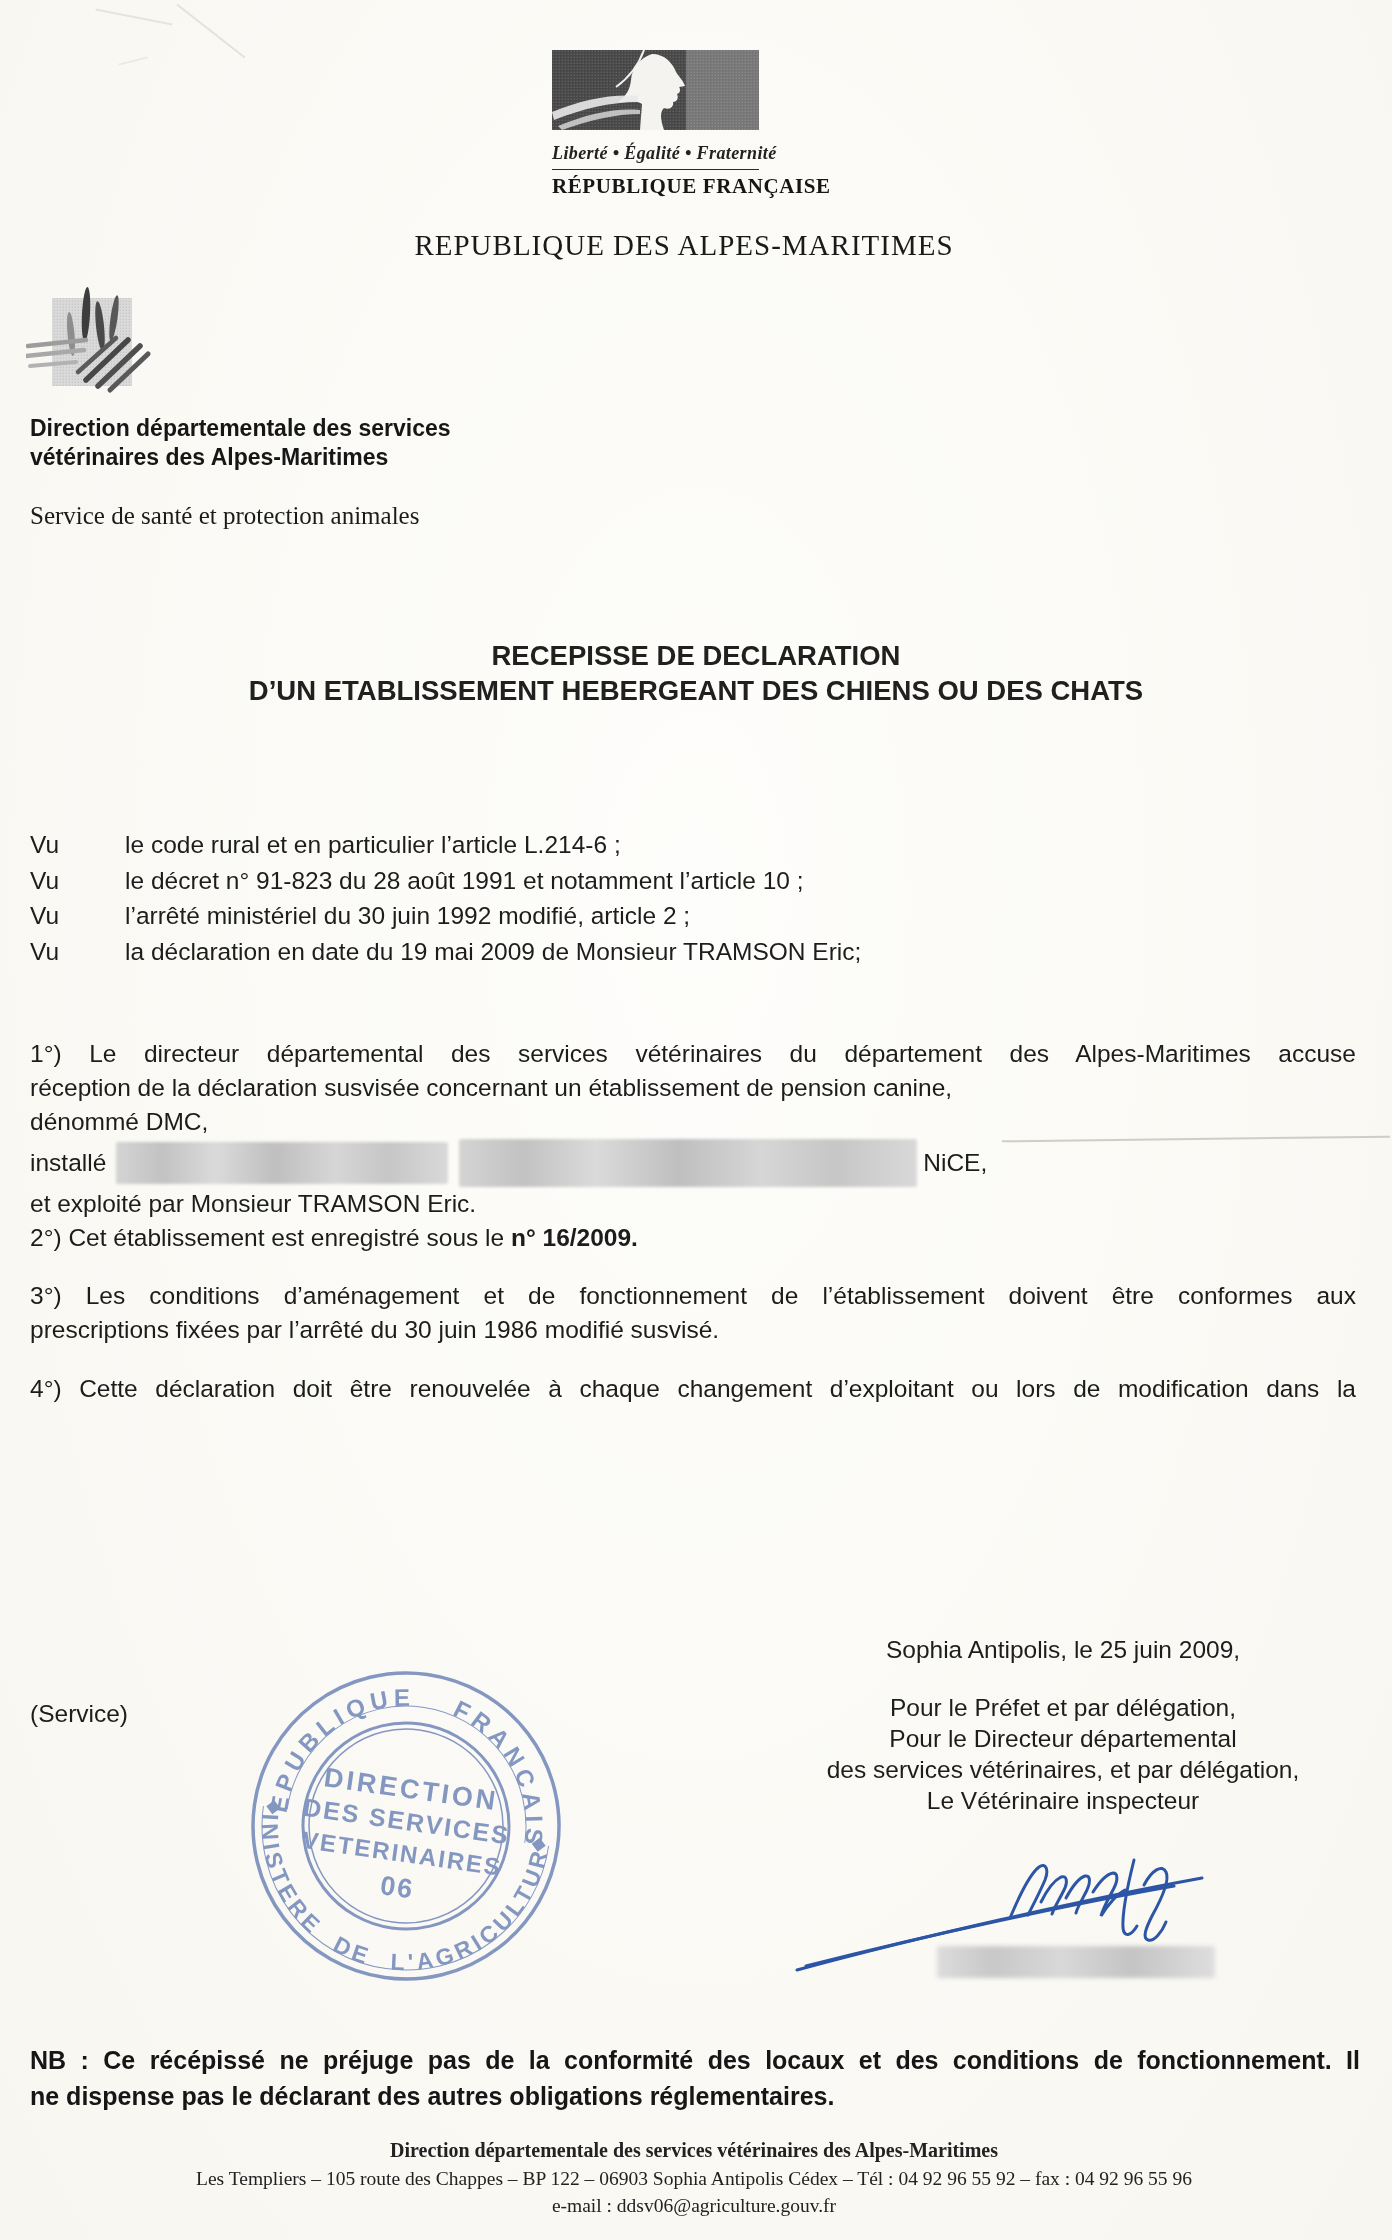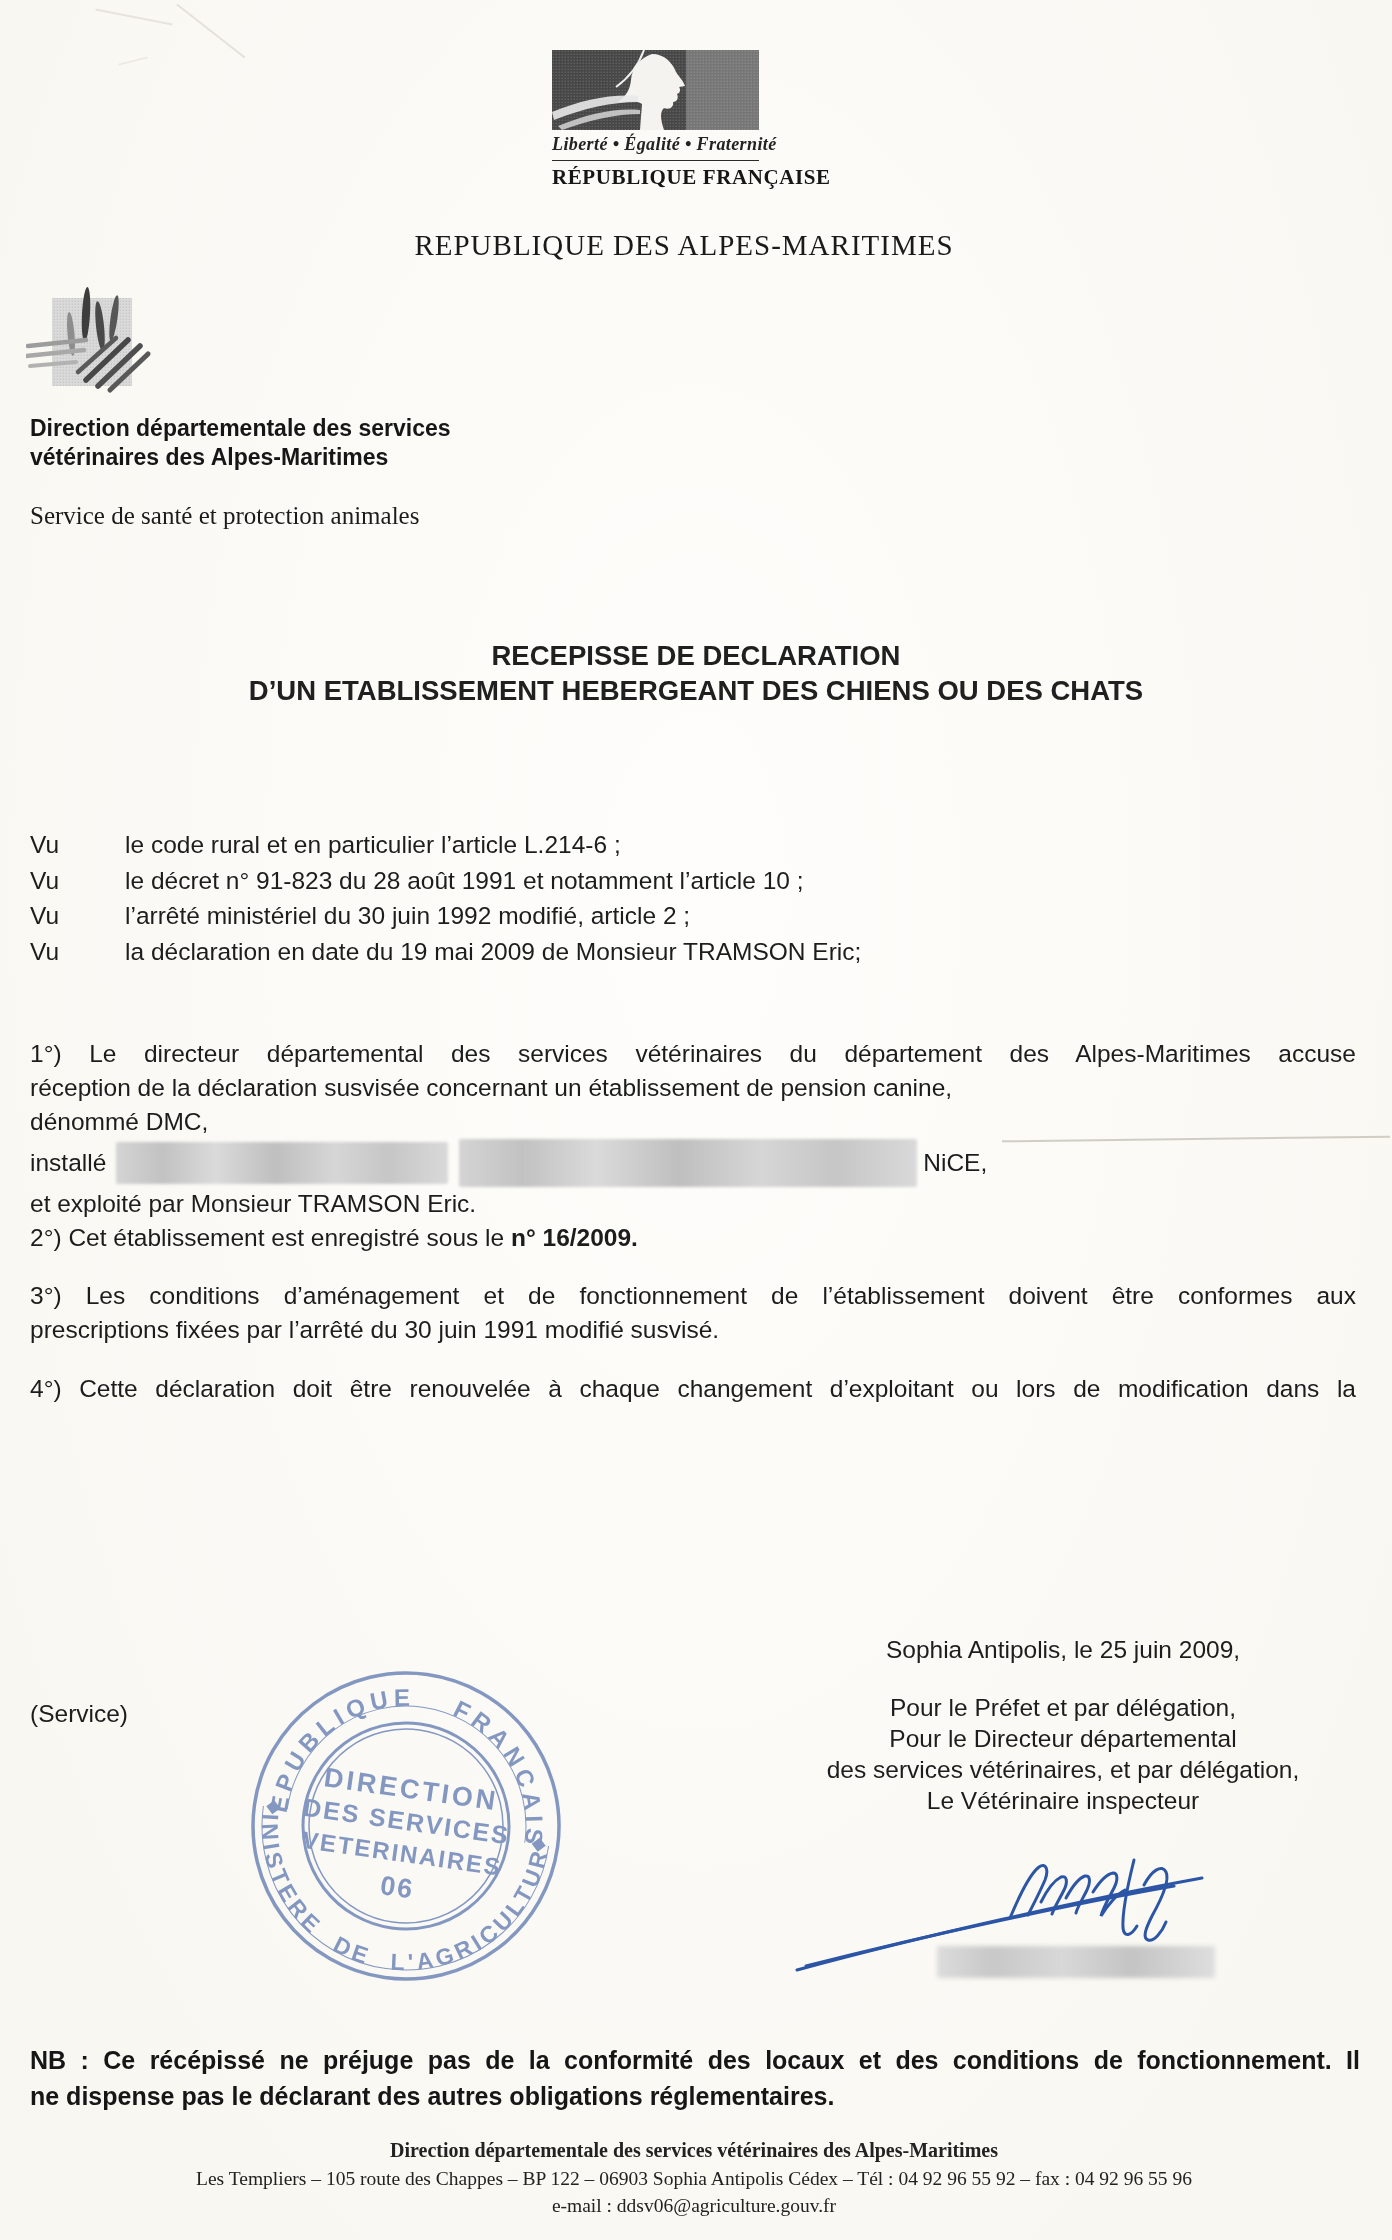--- a/index.html
+++ b/index.html
@@ -8,21 +8,21 @@
     background:#fcfbf6;
     background-image:radial-gradient(ellipse at 50% 40%, rgba(255,255,255,.6), rgba(240,238,230,.35) 95%);
     overflow:hidden;
     font-family:"Liberation Sans","DejaVu Sans",sans-serif;
     color:#1d1d1d;
   }
   .abs{position:absolute;}
   
   .marianne-wrap{left:552px;top:50px;width:207px;text-align:center;}
   .motto{font-family:"Liberation Serif","DejaVu Serif",serif;font-style:italic;font-weight:bold;
-         font-size:18px;color:#222;padding-bottom:5px;border-bottom:1.6px solid #2a2a2a;
+         font-size:18px;color:#222;margin-top:9px;padding-bottom:5px;border-bottom:1.6px solid #2a2a2a;
          white-space:nowrap;letter-spacing:.4px;}
   .republique{font-family:"Liberation Serif","DejaVu Serif",serif;font-weight:bold;font-size:21px;
          letter-spacing:.6px;margin-top:4px;white-space:nowrap;color:#161616;text-align:center;}
   .prefecture{left:0;top:229px;width:1368px;text-align:center;
          font-family:"Liberation Serif","DejaVu Serif",serif;font-size:29px;letter-spacing:1px;color:#1a1a1a;}
   .direction{left:30px;top:414px;font-size:23px;font-weight:bold;line-height:28.5px;color:#161616;}
   .service{left:30px;top:502px;font-family:"Liberation Serif","DejaVu Serif",serif;font-size:25px;color:#1b1b1b;}
   .doc-title{left:12px;top:638px;width:1368px;text-align:center;font-size:27.5px;font-weight:bold;
          line-height:35px;color:#202020;}
   
@@ -158,21 +158,21 @@
     </div>
     <div>et exploité par Monsieur TRAMSON Eric.</div>
   </div>
 
   <div class="abs para p2">
     <span>2°) Cet établissement est enregistré sous le </span><span class="bold">n° 16/2009.</span>
   </div>
 
   <div class="abs para p3">
     <div class="jl">3°) Les conditions d’aménagement et de fonctionnement de l’établissement doivent être conformes aux</div>
-    <div>prescriptions fixées par l’arrêté du 30 juin 1991 modifié susvisé.</div>
+    <div>prescriptions fixées par l’arrêté du 30 juin 1986 modifié susvisé.</div>
   </div>
 
   <div class="abs para p4">
     <div class="jl">4°) Cette déclaration doit être renouvelée à chaque changement d’exploitant ou lors de modification dans la</div>
   </div>
 
   <div class="abs place-date">Sophia Antipolis, le 25 juin 2009,</div>
   <div class="abs cachet-label">(Service)</div>
   <div class="abs delegation">
     <div>Pour le Préfet et par délégation,</div>

